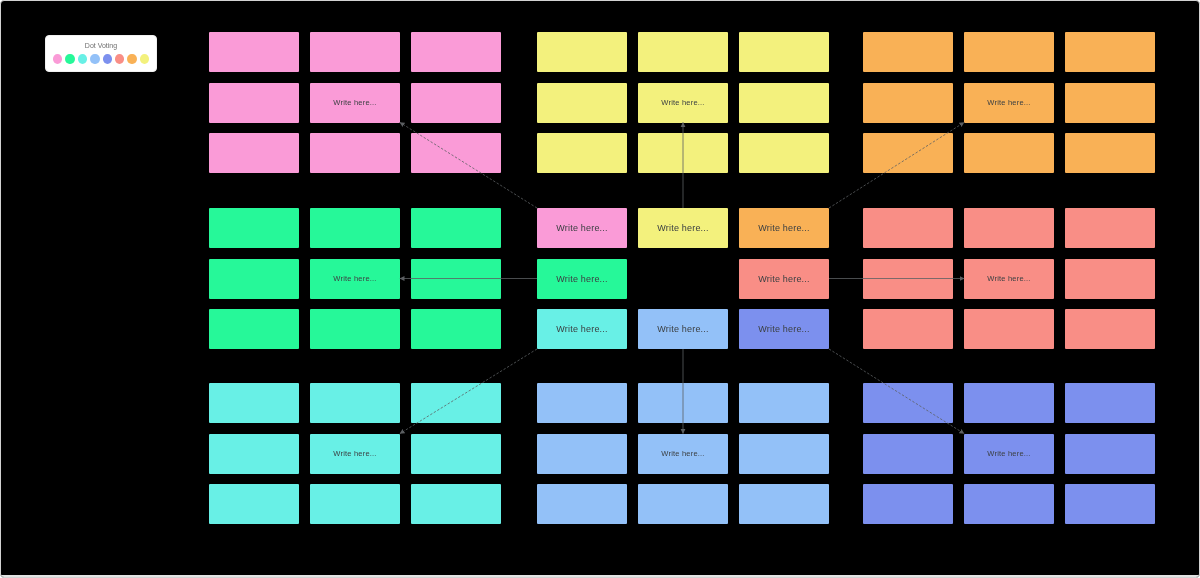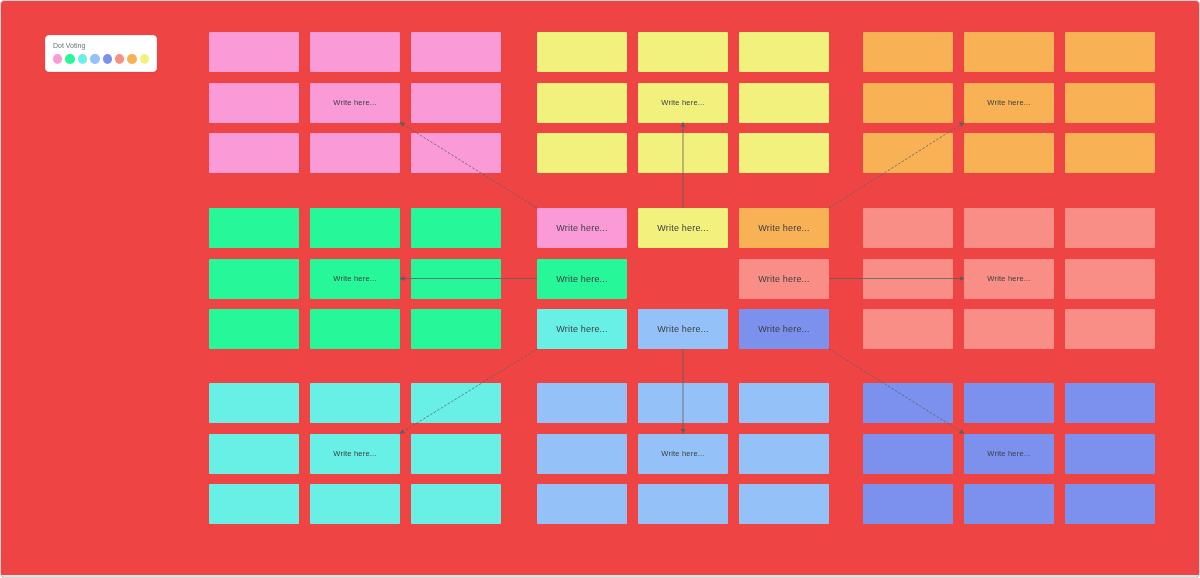--- a/index.html
+++ b/index.html
@@ -1,20 +1,20 @@
 <!DOCTYPE html>
 <html><head>
 <meta charset="utf-8">
 <style>
   html,body{margin:0;padding:0;background:#fff;}
   body{width:1200px;height:578px;font-family:"Liberation Sans",sans-serif;-webkit-font-smoothing:antialiased;}
   .board{
     position:relative;width:1198px;height:576px;
     border:1px solid #d2d2d2;border-radius:4px;
-    background:#ef4444;overflow:hidden;
+    background:#000000;overflow:hidden;text-align:center;
   }
   .board::after{content:"";position:absolute;left:0;right:0;bottom:0;height:2px;background:#e3e3e3;}
   #connector-layer{position:absolute;left:0;top:0;width:1198px;height:576px;pointer-events:none;z-index:5;}
   .note{
     position:absolute;width:90px;height:40px;border-radius:1px;
     display:flex;align-items:center;justify-content:center;
     z-index:2;cursor:pointer;
   }
   .note .note-label{font-size:7.5px;color:#3c4043;letter-spacing:.2px;}
   .note.hub-note .note-label{font-size:9px;}

